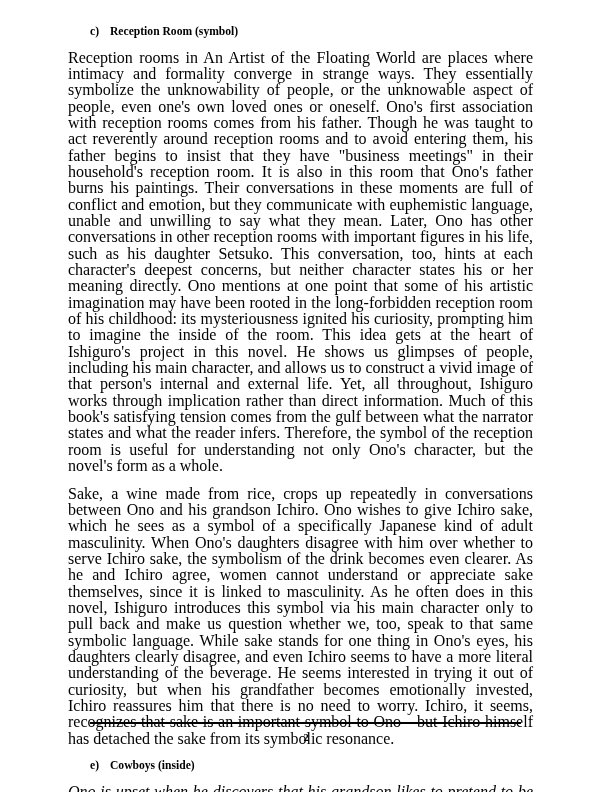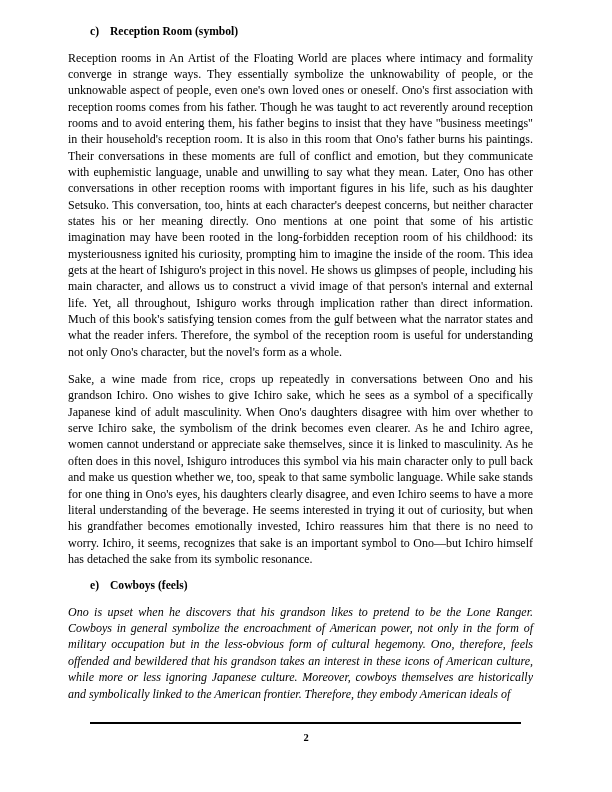--- a/index.html
+++ b/index.html
@@ -33,21 +33,21 @@
     line-height: 1.30;
     margin: 0 0 10.5px 0;
     padding-left: 22px;
     letter-spacing: 0.0px;
   }
   .heading .marker {
     display: inline-block;
     width: 20px;
   }
   p.body-par {
-    font-size: 12px;
+    font-size: 16px;
     line-height: 16.35px;
     text-align: justify;
     margin: 0 12px 11px 0;
     word-spacing: -0.1px;
     -webkit-hyphens: none;
     hyphens: none;
   }
   p.body-par.last {
     margin-bottom: 0;
     font-style: italic;
@@ -91,21 +91,21 @@
     <div class="section sec-a">
       <div class="heading"><span class="marker">c)</span><span>Reception Room (symbol)</span></div>
       <p class="body-par">Reception rooms in An Artist of the Floating World are places where intimacy and formality converge in strange ways. They essentially symbolize the unknowability of people, or the unknowable aspect of people, even one's own loved ones or oneself. Ono's first association with reception rooms comes from his father. Though he was taught to act reverently around reception rooms and to avoid entering them, his father begins to insist that they have "business meetings" in their household's reception room. It is also in this room that Ono's father burns his paintings. Their conversations in these moments are full of conflict and emotion, but they communicate with euphemistic language, unable and unwilling to say what they mean. Later, Ono has other conversations in other reception rooms with important figures in his life, such as his daughter Setsuko. This conversation, too, hints at each character's deepest concerns, but neither character states his or her meaning directly. Ono mentions at one point that some of his artistic imagination may have been rooted in the long-forbidden reception room of his childhood: its mysteriousness ignited his curiosity, prompting him to imagine the inside of the room. This idea gets at the heart of Ishiguro's project in this novel. He shows us glimpses of people, including his main character, and allows us to construct a vivid image of that person's internal and external life. Yet, all throughout, Ishiguro works through implication rather than direct information. Much of this book's satisfying tension comes from the gulf between what the narrator states and what the reader infers. Therefore, the symbol of the reception room is useful for understanding not only Ono's character, but the novel's form as a whole.</p>
     </div>
 
     <div class="section sec-b">
       <p class="body-par">Sake, a wine made from rice, crops up repeatedly in conversations between Ono and his grandson Ichiro. Ono wishes to give Ichiro sake, which he sees as a symbol of a specifically Japanese kind of adult masculinity. When Ono's daughters disagree with him over whether to serve Ichiro sake, the symbolism of the drink becomes even clearer. As he and Ichiro agree, women cannot understand or appreciate sake themselves, since it is linked to masculinity. As he often does in this novel, Ishiguro introduces this symbol via his main character only to pull back and make us question whether we, too, speak to that same symbolic language. While sake stands for one thing in Ono's eyes, his daughters clearly disagree, and even Ichiro seems to have a more literal understanding of the beverage. He seems interested in trying it out of curiosity, but when his grandfather becomes emotionally invested, Ichiro reassures him that there is no need to worry. Ichiro, it seems, recognizes that sake is an important symbol to Ono—but Ichiro himself has detached the sake from its symbolic resonance.</p>
     </div>
 
     <div class="section sec-b">
-      <div class="heading"><span class="marker">e)</span><span>Cowboys (feels)</span></div>
+      <div class="heading"><span class="marker">e)</span><span>Cowboys (inside)</span></div>
       <p class="body-par last">Ono is upset when he discovers that his grandson likes to pretend to be the Lone Ranger. Cowboys in general symbolize the encroachment of American power, not only in the form of military occupation but in the less-obvious form of cultural hegemony. Ono, therefore, feels offended and bewildered that his grandson takes an interest in these icons of American culture, while more or less ignoring Japanese culture. Moreover, cowboys themselves are historically and symbolically linked to the American frontier. Therefore, they embody American ideals of</p>
     </div>
 
   </div>
 
   <div class="footer">
     <div class="footer-rule"></div>
     <div class="footer-pageno">2</div>
   </div>
 

